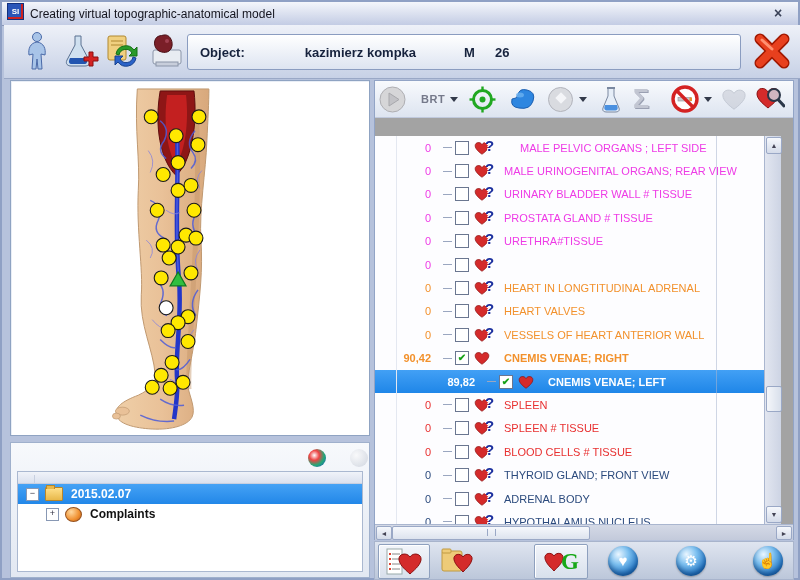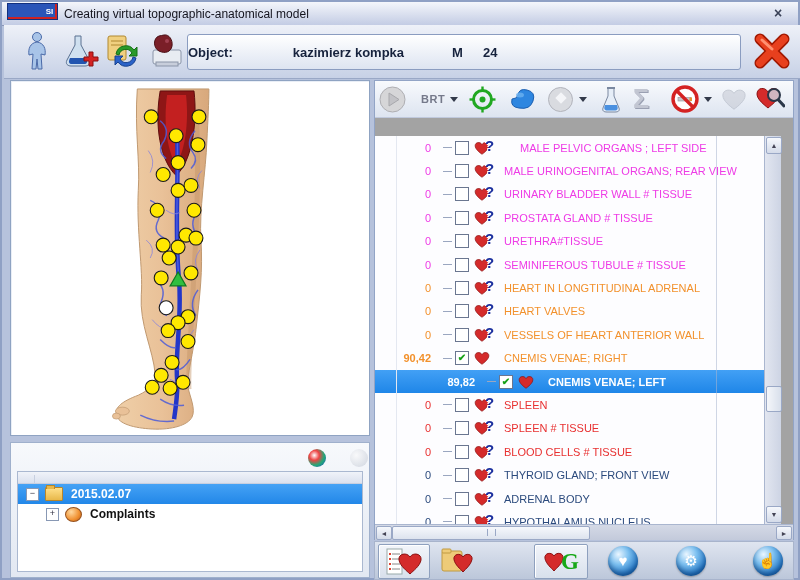--- a/index.html
+++ b/index.html
@@ -6,32 +6,32 @@
   body{width:800px;height:580px;position:relative;background:#b6c2dc;
        font-family:"Liberation Sans",sans-serif;overflow:hidden;
        -webkit-font-smoothing:antialiased;}
   .window{position:absolute;inset:0;border:2px solid #8fa0c4;outline:1px solid #6a7da6;box-sizing:border-box;}
   
   .titlebar{position:absolute;left:0;top:0;width:100%;height:23px;
     background:linear-gradient(#f4f6fb,#c3cce4);border-bottom:1px solid #8a97b8;
     display:flex;align-items:center;}
   .app-icon{width:15px;height:15px;margin:0 6px 4px 5px;background:#2a55b8;border:1px solid #12307e;
     color:#fff;font-size:8px;font-weight:bold;display:flex;align-items:center;justify-content:center;
-    box-shadow:inset -4px -4px 0 -2px #c22;padding-left:34px;}
+    box-shadow:inset -4px -4px 0 -2px #c22;}
   .title-text{font-size:12px;color:#14141e;}
   .close-x{position:absolute;right:10px;top:2px;width:20px;height:18px;text-align:center;
     font-size:14px;font-weight:bold;color:#3a4258;cursor:pointer;line-height:18px;}
   
   .toolbar{position:absolute;left:2px;top:23px;width:796px;height:53px;
     background:linear-gradient(#eef1f8,#c7d1e6);border-bottom:1px solid #9aa8c6;}
   .tb-btn{position:absolute;top:5px;width:42px;height:42px;display:flex;align-items:center;justify-content:center;cursor:pointer;}
   .object-box{position:absolute;left:183px;top:9px;width:552px;height:34px;border:1px solid #8a9cc0;border-radius:3px;
     background:linear-gradient(#ffffff,#dde4f1);display:flex;align-items:center;
     font-size:13px;font-weight:bold;color:#16223d;box-shadow:inset 0 1px 0 #fff;}
-  .obj-label{}
+  .obj-label{margin-left:12px;}
   .obj-name{margin-left:60px;}
   .obj-sex{margin-left:48px;}
   .obj-age{margin-left:20px;}
   .exit-btn{position:absolute;left:748px;top:4px;width:40px;height:44px;cursor:pointer;}
   
   .leg-panel{position:absolute;left:8px;top:78px;width:360px;height:356px;background:#fff;
     border:1px solid #8fa3c2;box-shadow:inset 1px 1px 0 #e9eef6;box-sizing:border-box;}
   
   .tree-panel{position:absolute;left:8px;top:440px;width:360px;height:136px;
     background:linear-gradient(#f7f9fc,#e2e8f2);border:1px solid #9fb0cc;box-sizing:border-box;}
@@ -157,21 +157,21 @@
         <rect x="8" y="18" width="28" height="14" rx="2" fill="#e8ecf2" stroke="#8a94a8"></rect>
         <rect x="11" y="30" width="22" height="4" fill="#c8cedb" stroke="#8a94a8"></rect>
         <path d="M14 4 C8 6 8 16 14 19 C20 22 26 20 27 14 C28 8 24 2 19 3 C17 3.5 16 3.5 14 4 Z" fill="#7a1f28" stroke="#4a0f14"></path>
         <circle cx="22" cy="9" r="2" fill="#a04050"></circle>
       </svg>
     </div>
     <div class="object-box">
       <span class="obj-label">Object:</span>
       <span class="obj-name">kazimierz kompka</span>
       <span class="obj-sex">M</span>
-      <span class="obj-age">24</span>
+      <span class="obj-age">26</span>
     </div>
     <div class="exit-btn">
       <svg width="40" height="44" viewBox="0 0 40 44">
         <g stroke="#a01800" stroke-width="11" stroke-linecap="round">
           <line x1="8" y1="10" x2="32" y2="34"></line>
             <line x1="32" y1="10" x2="8" y2="34"></line>
         </g>
         <g stroke="#e8401e" stroke-width="8" stroke-linecap="round">
           <line x1="8" y1="10" x2="32" y2="34"></line>
             <line x1="32" y1="10" x2="8" y2="34"></line>
@@ -432,21 +432,20 @@
           <div class="cb" style="color: rgb(238, 59, 230);">0</div>
           <div class="cc">
             <span class="dash"></span>
             <span class="cbx"></span>
             <span class="organ">
               <svg width="16" height="14" viewBox="0 0 14 12">
                 <path d="M7 3 C5.5 0.2 1 0.8 1 4 C1 7 5 10 7 11.5 C9 10 13 7 13 4 C13 0.8 8.5 0.2 7 3 Z" fill="#d42b2b" stroke="#8a1111" stroke-width="0.6"></path>
               </svg>
               <i class="q">?</i>
             </span>
-            <span class="lbl" style="color: rgb(238, 59, 230);">SEMINIFEROUS TUBULE # TISSUE</span>
           </div>
         </div>
         <div class="trow">
           <div class="ca"></div>
           <div class="cb" style="color: rgb(242, 145, 44);">0</div>
           <div class="cc">
             <span class="dash"></span>
             <span class="cbx"></span>
             <span class="organ">
               <svg width="16" height="14" viewBox="0 0 14 12">
@@ -491,21 +490,21 @@
           <div class="ca"></div>
           <div class="cb" style="color: rgb(242, 145, 44); font-weight: bold;">90,42</div>
           <div class="cc">
             <span class="dash"></span>
             <span class="cbx">✔</span>
             <span class="organ">
               <svg width="16" height="14" viewBox="0 0 14 12">
                 <path d="M7 3 C5.5 0.2 1 0.8 1 4 C1 7 5 10 7 11.5 C9 10 13 7 13 4 C13 0.8 8.5 0.2 7 3 Z" fill="#d42b2b" stroke="#8a1111" stroke-width="0.6"></path>
               </svg>
             </span>
-            <span class="lbl" style="color: rgb(242, 145, 44); font-weight: normal;">CNEMIS VENAE;  RIGHT</span>
+            <span class="lbl" style="color: rgb(242, 145, 44); font-weight: bold;">CNEMIS VENAE;  RIGHT</span>
           </div>
         </div>
         <div class="trow selected">
           <div class="ca"></div>
           <div class="cb" style="font-weight: bold; margin-left: 44px;">89,82</div>
           <div class="cc">
             <span class="dash"></span>
             <span class="cbx">✔</span>
             <span class="organ">
               <svg width="16" height="14" viewBox="0 0 14 12">

